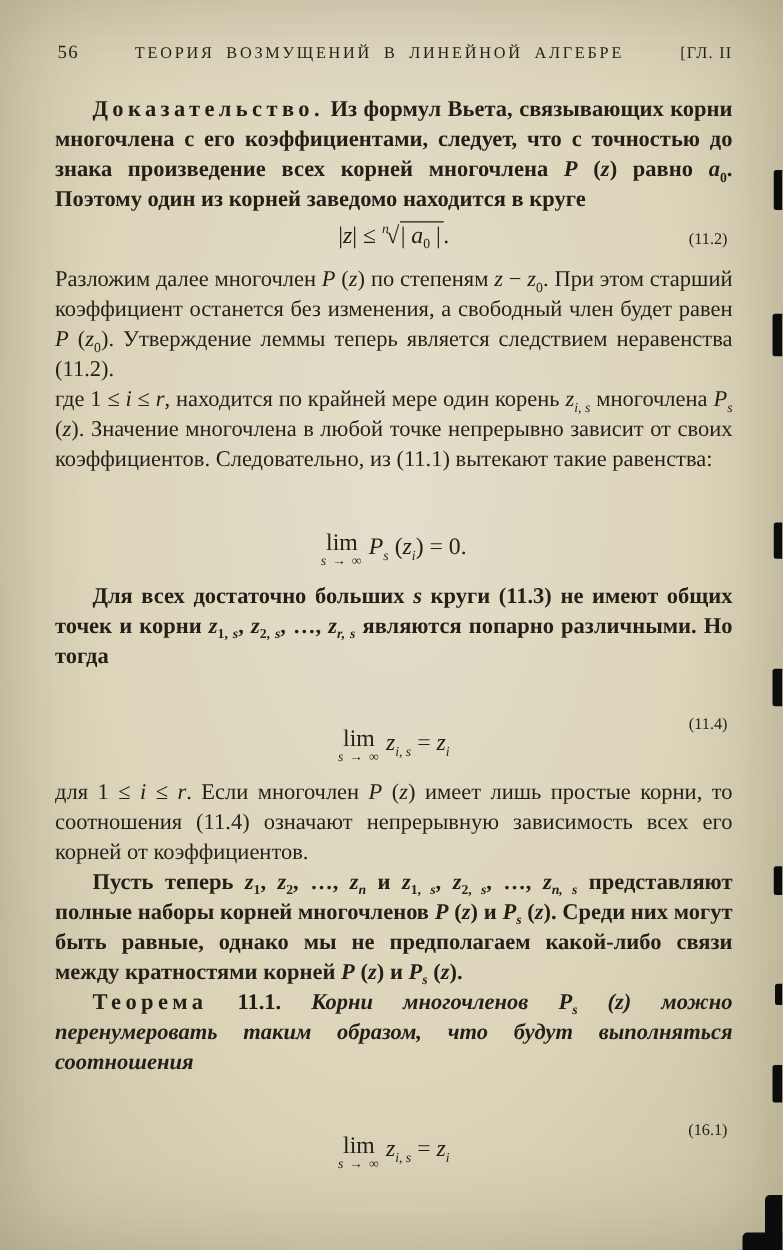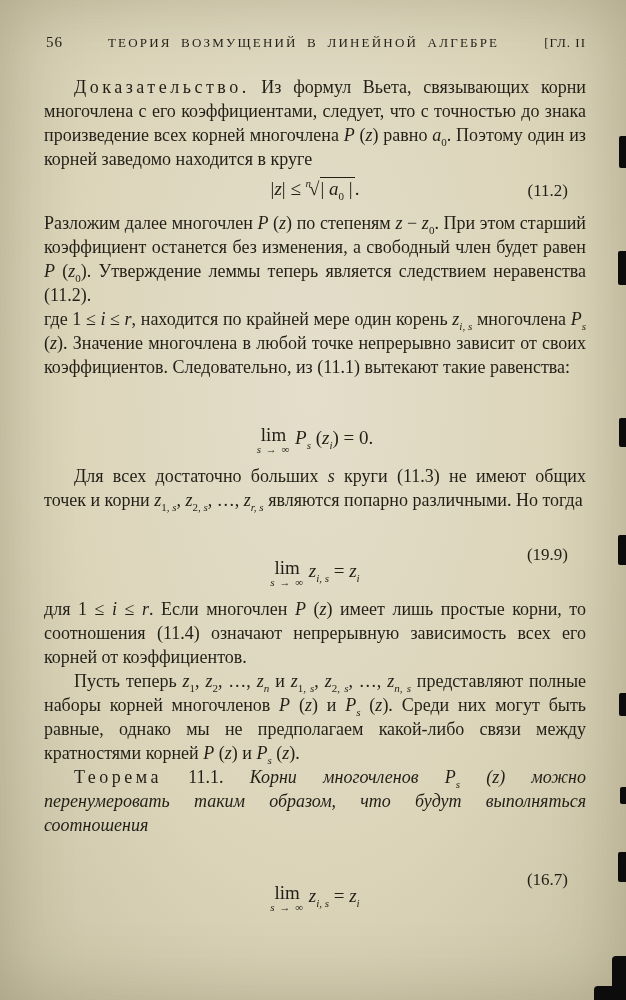--- a/index.html
+++ b/index.html
@@ -28,33 +28,33 @@
   .pgnum{font-size:15px;letter-spacing:1px;}
   .rtitle{letter-spacing:2.2px;word-spacing:4px;}
   .chap{letter-spacing:1px;text-align:right;}
   
   .bodycol{
     padding:24px 40px 0 44px;
     font-size:18px;line-height:24px;
     text-align:justify;
   }
   .para{margin:0;}
-  .indent{text-indent:30px;}
+  .indent{text-indent:30px;font-weight:bold;}
   .sp{letter-spacing:3.5px;}
   i{font-style:italic;}
   sub{font-size:11px;line-height:0;}
   
   .equation{
     position:relative;text-align:center;
     padding:7px 0 9px;font-size:19px;line-height:22px;
     text-indent:0;
   }
   .eqnum{
-    position:absolute;right:18px;top:50%;transform:translateY(-50%);
-    font-size:17px;
+    position:absolute;right:4px;top:50%;transform:translateY(-50%);
+    font-size:13px;
   }
   .lim{display:inline-block;text-align:center;vertical-align:-9px;line-height:1;margin-top:40px;}
   .lim .w{display:block;line-height:18px;}
   .lim .s{display:block;font-size:11px;line-height:11px;letter-spacing:1px;}
   .rn{font-size:11px;position:relative;top:-8px;margin-right:-2px;}
   .vinc{border-top:1.4px solid var(--ink);padding:0 2px 0 1px;}
   
   .mark{position:absolute;right:0;background:var(--artifact);border-radius:2px 0 0 2px;}
   .m1{top:136px;height:32px;width:7px;}
   .m2{top:251px;height:34px;width:8px;}
@@ -93,32 +93,32 @@
     <p class="para">где 1 ≤ <i>i</i> ≤ <i>r</i>, находится по крайней мере один корень <i>z<sub>i, s</sub></i> многочлена <i>P<sub>s</sub></i> (<i>z</i>). Значение многочлена в любой точке непрерывно зависит от своих коэффициентов. Следовательно, из (11.1) вытекают такие равенства:</p>
 
     <div class="equation">
       <span><span class="lim"><span class="w">lim</span><span class="s"><i>s</i> → ∞</span></span> <i>P<sub>s</sub></i> (<i>z<sub>i</sub></i>) = 0.</span>
     </div>
 
     <p class="para indent">Для всех достаточно больших <i>s</i> круги (11.3) не имеют общих точек и корни <i>z</i><sub>1, <i>s</i></sub>, <i>z</i><sub>2, <i>s</i></sub>, …, <i>z<sub>r, s</sub></i> являются попарно различными. Но тогда</p>
 
     <div class="equation">
       <span><span class="lim"><span class="w">lim</span><span class="s"><i>s</i> → ∞</span></span> <i>z<sub>i, s</sub></i> = <i>z<sub>i</sub></i></span>
-      <span class="eqnum">(19.9)</span>
+      <span class="eqnum">(11.4)</span>
     </div>
 
     <p class="para">для 1 ≤ <i>i</i> ≤ <i>r</i>. Если многочлен <i>P</i> (<i>z</i>) имеет лишь простые корни, то соотношения (11.4) означают непрерывную зависимость всех его корней от коэффициентов.</p>
 
     <p class="para indent">Пусть теперь <i>z</i><sub>1</sub>, <i>z</i><sub>2</sub>, …, <i>z<sub>n</sub></i> и <i>z</i><sub>1, <i>s</i></sub>, <i>z</i><sub>2, <i>s</i></sub>, …, <i>z<sub>n, s</sub></i> представляют полные наборы корней многочленов <i>P</i> (<i>z</i>) и <i>P<sub>s</sub></i> (<i>z</i>). Среди них могут быть равные, однако мы не предполагаем какой-либо связи между кратностями корней <i>P</i> (<i>z</i>) и <i>P<sub>s</sub></i> (<i>z</i>).</p>
 
     <p class="para indent"><span class="sp">Теорема</span> 11.1. <i>Корни многочленов P<sub>s</sub> (z) можно перенумеровать таким образом, что будут выполняться соотношения</i></p>
 
     <div class="equation">
       <span><span class="lim"><span class="w">lim</span><span class="s"><i>s</i> → ∞</span></span> <i>z<sub>i, s</sub></i> = <i>z<sub>i</sub></i></span>
-      <span class="eqnum">(16.7)</span>
+      <span class="eqnum">(16.1)</span>
     </div>
 
 
   </main>
 
   <div class="mark m1"></div>
   <div class="mark m2"></div>
   <div class="mark m3"></div>
   <div class="mark m4"></div>
   <div class="mark m5"></div>

